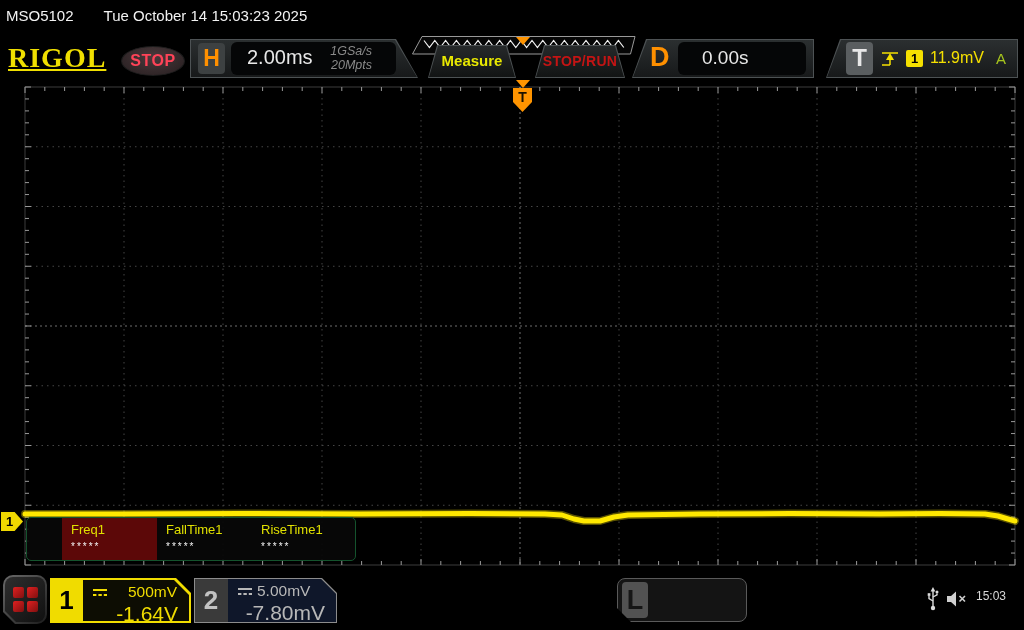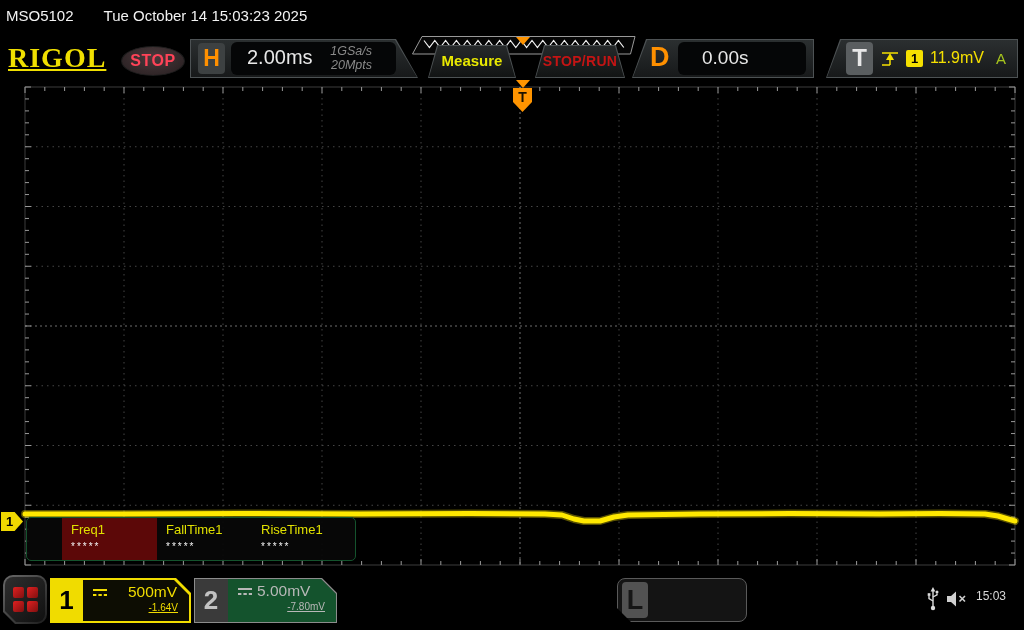--- a/index.html
+++ b/index.html
@@ -97,23 +97,23 @@
   .ch1 { left:50px; width:141px; }
   .ch1 .cf-border { inset:0; background:#f0dc00; }
   .ch1 .num { position:absolute; left:0; top:0; width:33px; height:100%; color:#000;
         font-weight:bold; font-size:26px; text-align:center; line-height:45px; }
   .ch1 .cf-inner2 { left:33px; top:2px; right:2px; bottom:2px; background:#0d0d03; }
   .ch2 { left:194px; width:143px; }
   .ch2 .cf-border { inset:0; background:#8c8c8c; }
   .ch2 .cf-mid { inset:1px; background:#3a3a3a; }
   .ch2 .num { position:absolute; left:0; top:0; width:34px; height:100%; color:#c2c2c2;
         font-weight:bold; font-size:26px; text-align:center; line-height:45px; }
-  .ch2 .cf-inner2 { left:34px; top:1px; right:1px; bottom:1px; background:#14532d;padding-left:14px; }
+  .ch2 .cf-inner2 { left:34px; top:1px; right:1px; bottom:1px; background:#0f172a;padding-left:14px; }
   .ch-line1 { position:absolute; left:9px; top:3px; display:flex; align-items:center; gap:4px; font-size:15.5px; }
-  .ch-line2 { position:absolute; right:11px; top:22px; font-size:10px;text-decoration:underline; }
+  .ch-line2 { position:absolute; right:11px; top:22px; font-size:21px;text-decoration:underline; }
   .ch1 .ch-line1, .ch1 .ch-line2 { color:#f0dc00;gap:20px; }
   .ch2 .ch-line1, .ch2 .ch-line2 { color:#b8b8b8; }
 
   .logic-panel { position:absolute; left:617px; top:578px; width:130px; height:44px;
         background:#141414; border:1px solid #5a5a5a; border-radius:8px;
         clip-path:polygon(0 0, 100% 0, 100% 100%, 14px 100%, 0 calc(100% - 14px)); }
   .logic-panel .l-badge { position:absolute; left:4px; top:3px; width:26px; height:36px;
         background:#525252; border-radius:4px; color:#161616; font-weight:bold; font-size:27px;
         text-align:center; line-height:36px; }
   .logic-digits { position:absolute; left:37px; top:3px; font-size:11.5px; color:#b5b5b5; line-height:19px; white-space:pre; }

